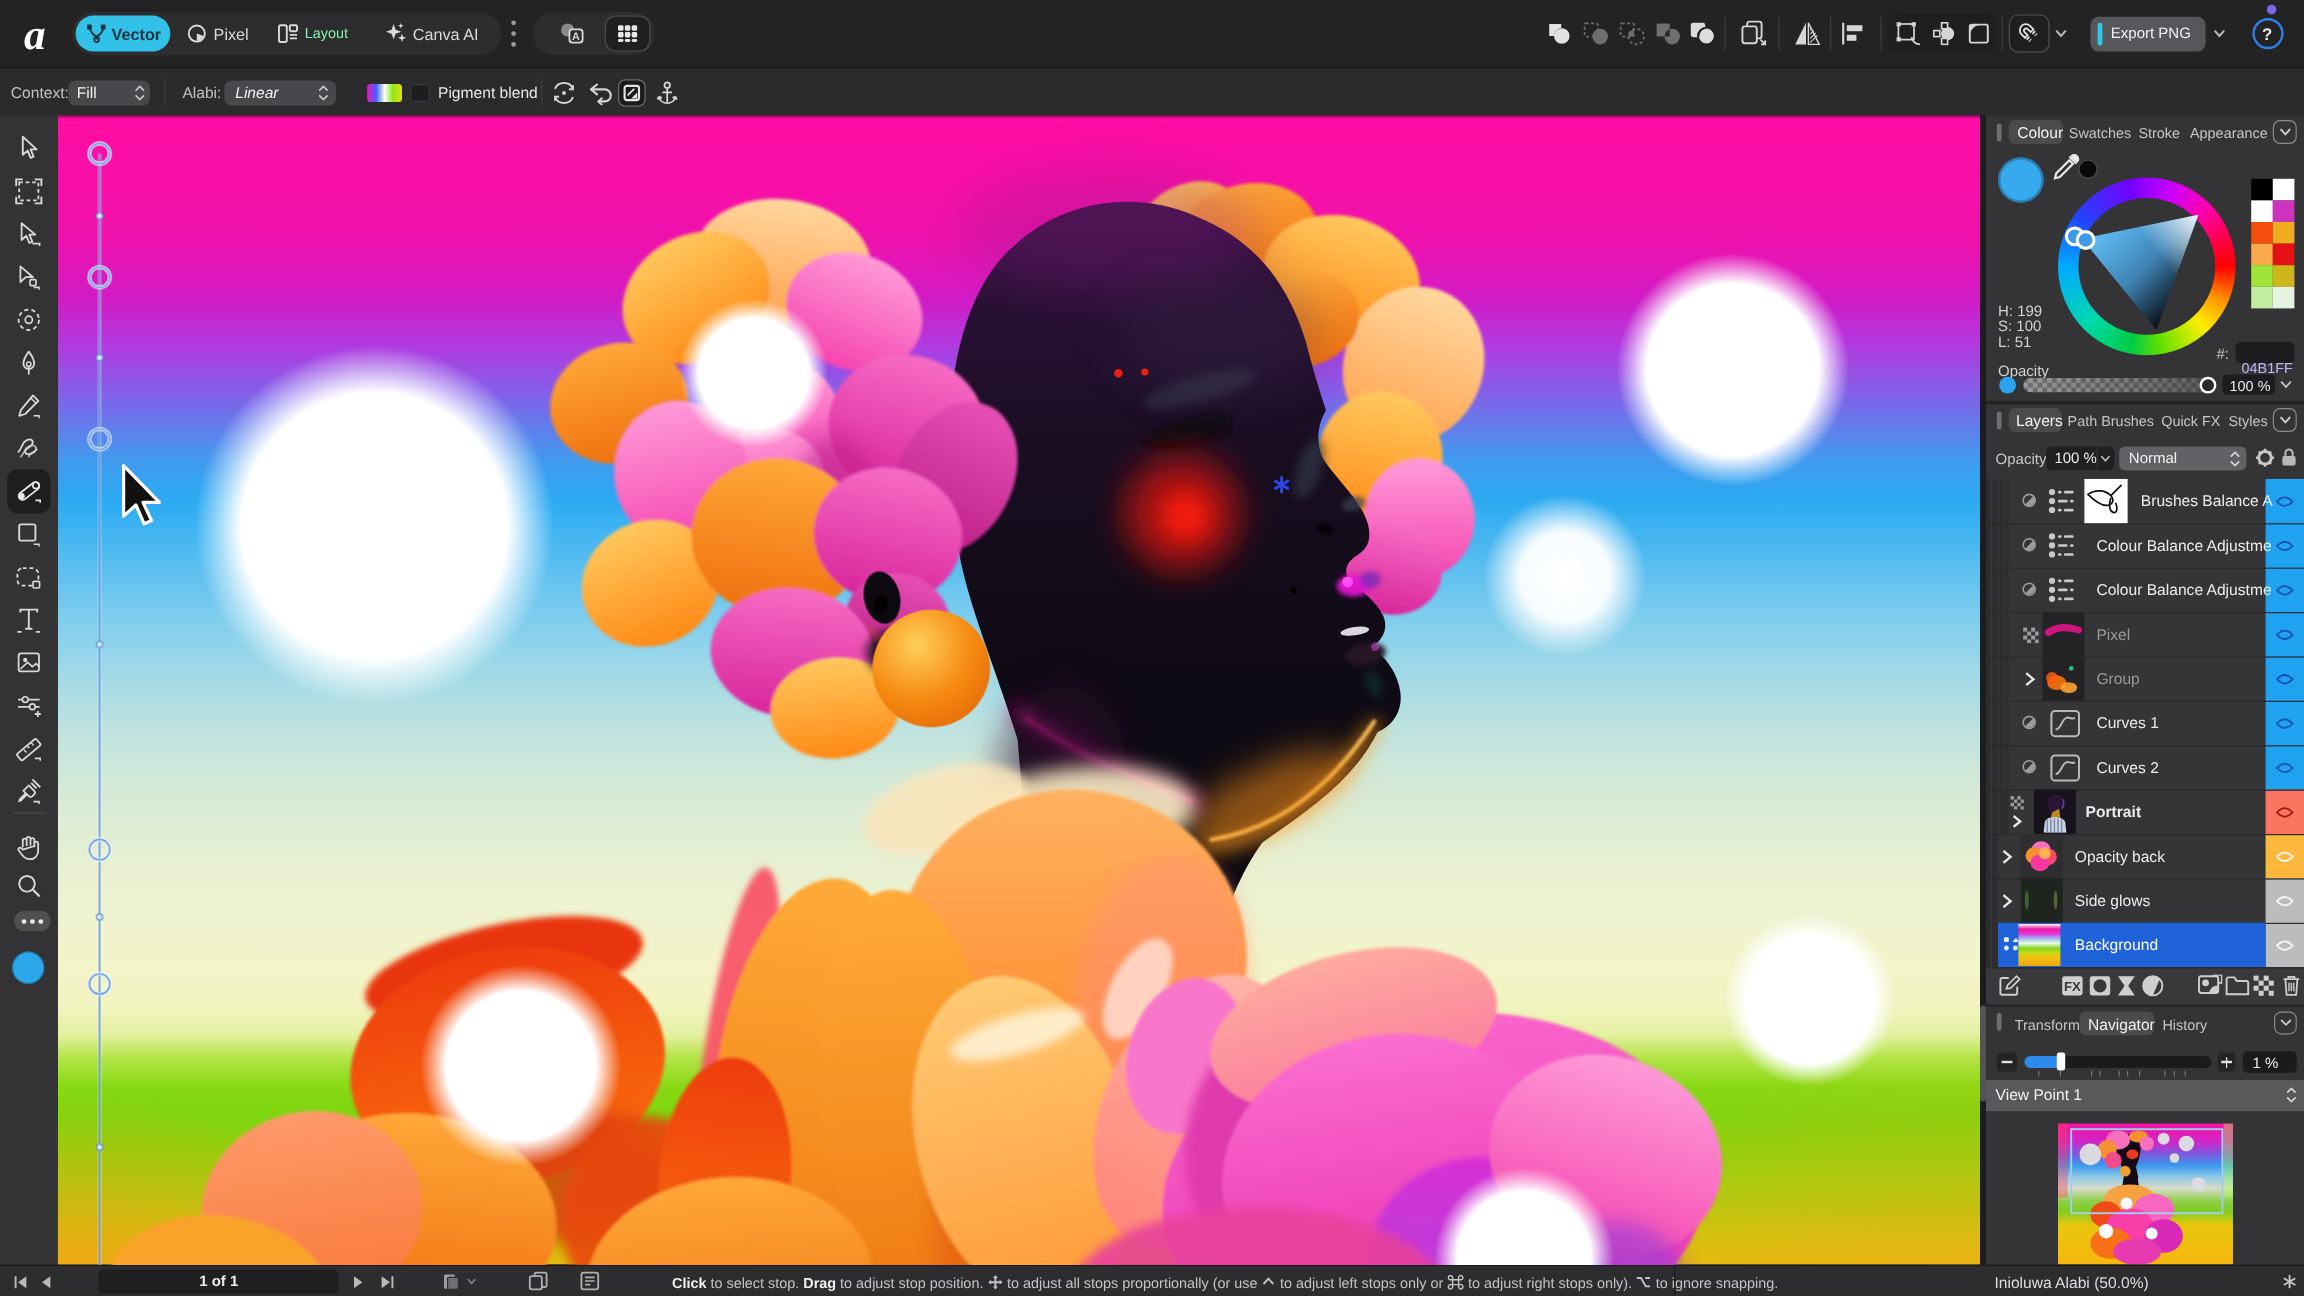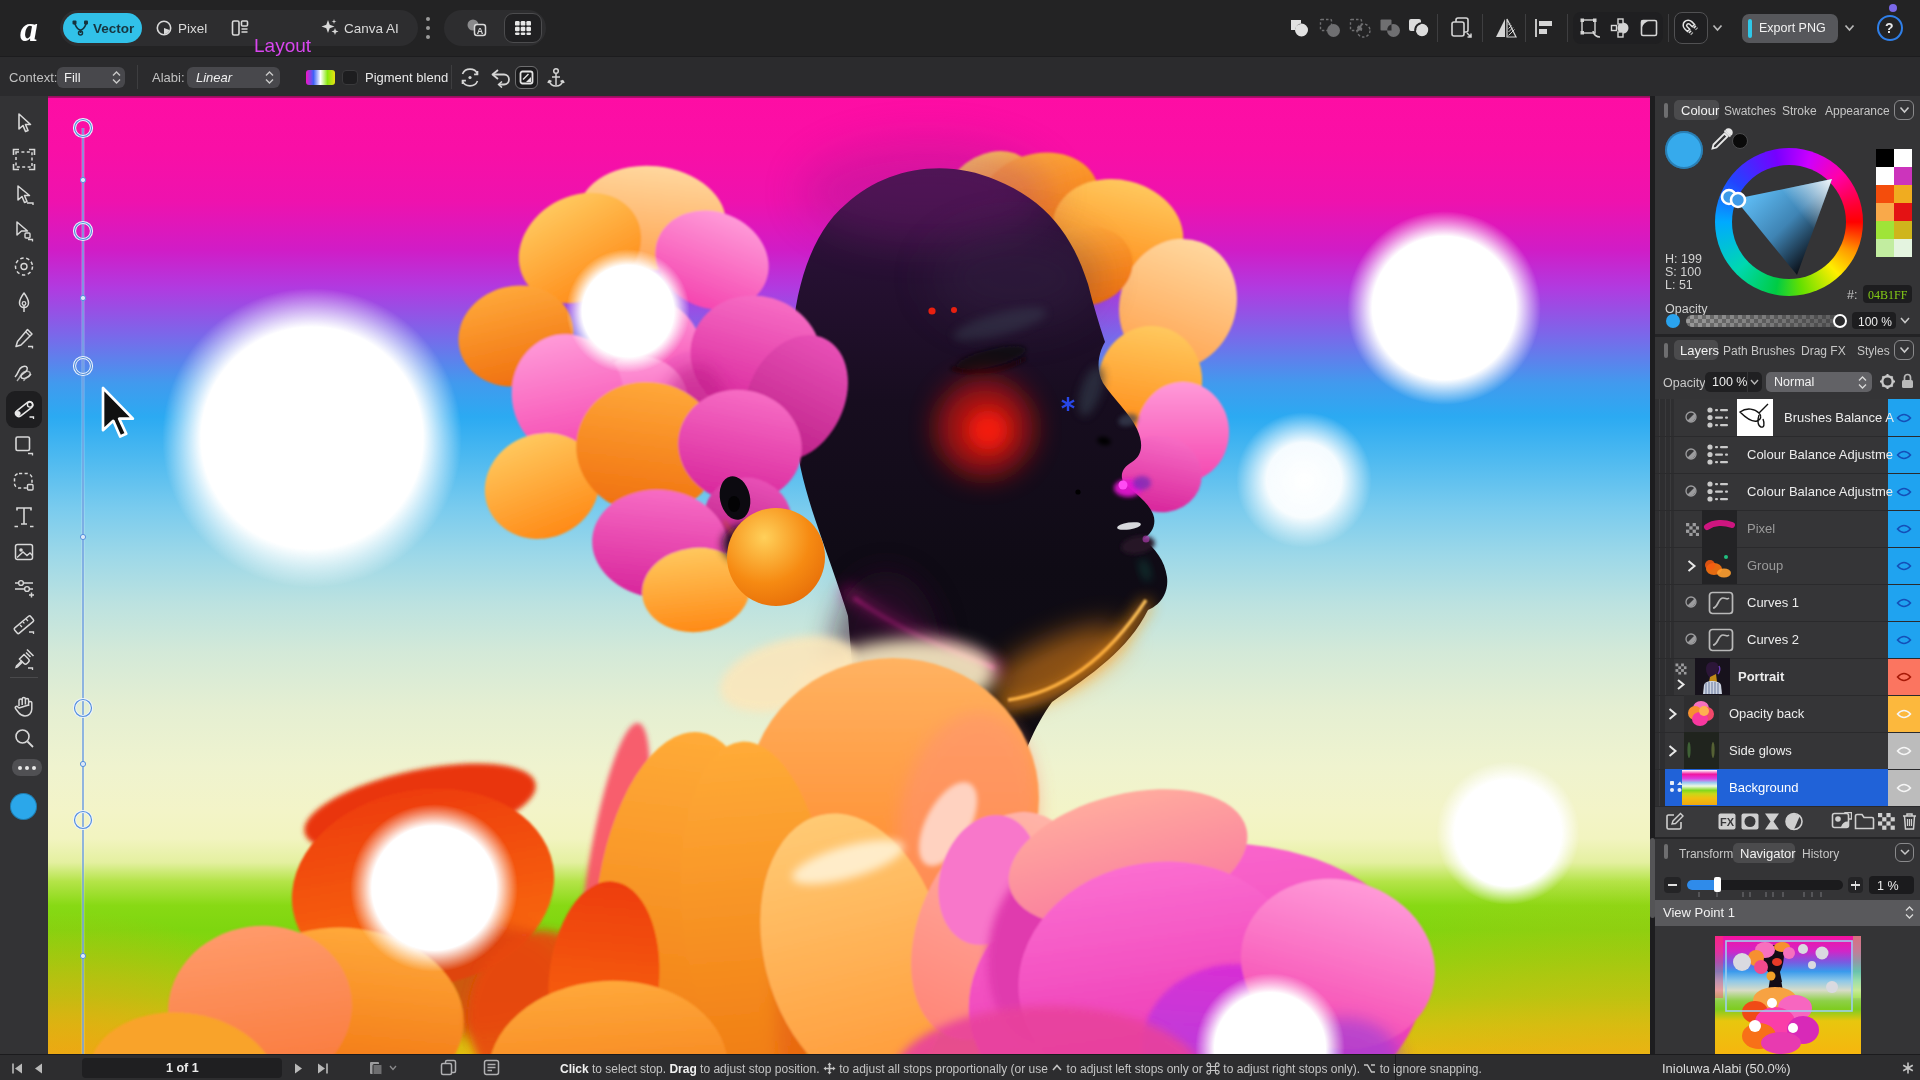--- a/index.html
+++ b/index.html
@@ -33,21 +33,21 @@
   <svg class="abs" style="left:156px;top:20px" width="16" height="16" viewBox="0 0 16 16">
     <circle cx="8" cy="8" r="6.7" fill="none" stroke="#d9d9d9" stroke-width="1.6"></circle>
     <path d="M8 8 L13.5 10 A6 6 0 0 1 8 14 Z" fill="#d9d9d9"></path>
   </svg>
   <div class="t" style="left:178px;top:21px;font-size:13.5px;color:#d9d9d9;">Pixel</div>
   <svg class="abs" style="left:231px;top:19px" width="18" height="18" viewBox="0 0 18 18">
     <rect x="1.5" y="2" width="6.5" height="14" rx="1.5" fill="none" stroke="#d9d9d9" stroke-width="1.6"></rect>
     <rect x="10.5" y="2" width="6" height="5" rx="1" fill="none" stroke="#d9d9d9" stroke-width="1.6"></rect>
     <path d="M10.5 10 h6 M10.5 13 h6" stroke="#d9d9d9" stroke-width="1.4"></path>
   </svg>
-  <div class="t" style="left:254px;top:35px;font-size:19px;color:#d946ef;">Layout</div>
+  <div class="t" style="left:254px;top:21px;font-size:12px;color:#86efac;">Layout</div>
   <svg class="abs" style="left:320px;top:18px" width="20" height="20" viewBox="0 0 20 20">
     <path d="M8 2 L9.7 6.8 L14.5 8.5 L9.7 10.2 L8 15 L6.3 10.2 L1.5 8.5 L6.3 6.8 Z" fill="#d9d9d9"></path>
     <path d="M15 10 L15.9 12.6 L18.5 13.5 L15.9 14.4 L15 17 L14.1 14.4 L11.5 13.5 L14.1 12.6 Z" fill="#d9d9d9"></path>
     <path d="M14 1 L14.6 2.9 L16.5 3.5 L14.6 4.1 L14 6 L13.4 4.1 L11.5 3.5 L13.4 2.9 Z" fill="#d9d9d9"></path>
   </svg>
   <div class="t" style="left:344px;top:21px;font-size:13.5px;color:#d9d9d9;">Canva AI</div>
 
   <div class="abs" style="left:426px;top:17px;width:4px;height:4px;border-radius:2px;background:#9b9b9b;box-shadow:0 9px 0 #9b9b9b,0 18px 0 #9b9b9b;"></div>
 
   <div class="abs" style="left:444px;top:10px;width:102px;height:36px;background:#2d2d2f;border-radius:18px;"></div>
@@ -642,40 +642,40 @@
       <div style="position:absolute;left:18px;top:72px;width:18px;height:18px;background:#cfb51c;"></div>
     <div style="position:absolute;left:0;top:90px;width:18px;height:18px;background:#c2eda0;"></div>
       <div style="position:absolute;left:18px;top:90px;width:18px;height:18px;background:#e4f4e0;"></div>
   </div>
 
   <div class="t" style="left:10px;top:156px;font-size:12.5px;color:#d2d2d2;">H: 199</div>
   <div class="t" style="left:10px;top:169px;font-size:12.5px;color:#d2d2d2;">S: 100</div>
   <div class="t" style="left:10px;top:182px;font-size:12.5px;color:#d2d2d2;">L: 51</div>
   <div class="t" style="left:192px;top:192px;font-size:12.5px;color:#c6c6c6;">#:</div>
   <div class="abs" style="left:208px;top:189px;width:49px;height:18px;background:#1d1d1f;border-radius:4px;"></div>
-  <div class="t" style="left:213px;top:192px;font-size:12px;color:#84cc16;font-family:Liberation Serif, serif;">04B1FF</div>
+  <div class="t" style="left:213px;top:204px;font-size:12px;color:#c4b5fd;">04B1FF</div>
   <div class="t" style="left:10px;top:206px;font-size:12.5px;color:#d2d2d2;">Opacity</div>
   <div class="abs" style="left:11px;top:218px;width:14px;height:14px;border-radius:50%;background:#2aa3ee;"></div>
   <div class="abs" style="left:31px;top:219px;width:158px;height:12px;border-radius:6px;background:repeating-conic-gradient(#9a9a9a 0 25%,#6e6e6e 0 50%) 0 0/8px 8px;overflow:hidden;">
       <div style="position:absolute;inset:0;background:linear-gradient(90deg,rgba(40,40,42,0) 0%,rgba(40,40,42,0.55) 100%);"></div>
     </div>
   <div class="abs" style="left:178px;top:218px;width:14px;height:14px;border-radius:50%;background:#2a2a2c;border:2.5px solid #fff;"></div>
   <div class="abs" style="left:197px;top:216px;width:44px;height:17px;background:#1d1d1f;border-radius:4px;"></div>
   <div class="t" style="left:203px;top:218.5px;font-size:12px;color:#ececec;">100 %</div>
   <svg class="abs" style="left:245px;top:221px" width="10" height="7" viewBox="0 0 10 7">
       <path d="M1 1 L5 5.5 L9 1" fill="none" stroke="#c9c9c9" stroke-width="1.5"></path>
     </svg>
 
   <div class="abs" style="left:0;top:238px;width:265px;height:3px;background:#232325;"></div>
 
   <div class="abs" style="left:9px;top:247px;width:4px;height:15px;background:#6e6e70;border-radius:2px;"></div>
   <div class="abs" style="left:19px;top:244px;width:44px;height:20px;background:#4b4b4d;border-radius:5px;"></div>
   <div class="t" style="left:25px;top:247px;font-size:13px;color:#f2f2f2;">Layers</div>
   <div class="t" style="left:68px;top:247.5px;font-size:12px;color:#c6c6c6;">Path Brushes</div>
-  <div class="t" style="left:146px;top:247.5px;font-size:12px;color:#c6c6c6;">Drag FX</div>
+  <div class="t" style="left:146px;top:247.5px;font-size:12px;color:#c6c6c6;">Quick FX</div>
   <div class="t" style="left:202px;top:247.5px;font-size:12px;color:#c6c6c6;">Styles</div>
   <div class="abs" style="left:239px;top:244px;width:20px;height:20px;border:1.5px solid #8a8a8c;border-radius:6px;"></div>
   <svg class="abs" style="left:244px;top:250px" width="11" height="8" viewBox="0 0 11 8">
       <path d="M1.5 1.5 L5.5 6 L9.5 1.5" fill="none" stroke="#c9c9c9" stroke-width="1.6"></path>
     </svg>
 
   <div class="t" style="left:8px;top:279.5px;font-size:12.5px;color:#c9c9c9;">Opacity:</div>
   <div class="abs" style="left:50px;top:276px;width:57px;height:20px;background:#202022;border-radius:5px;"></div>
   <div class="t" style="left:57px;top:279px;font-size:12.5px;color:#ececec;">100 %</div>
   <div class="abs" style="left:92px;top:276px;width:1px;height:20px;background:#343436;"></div>

